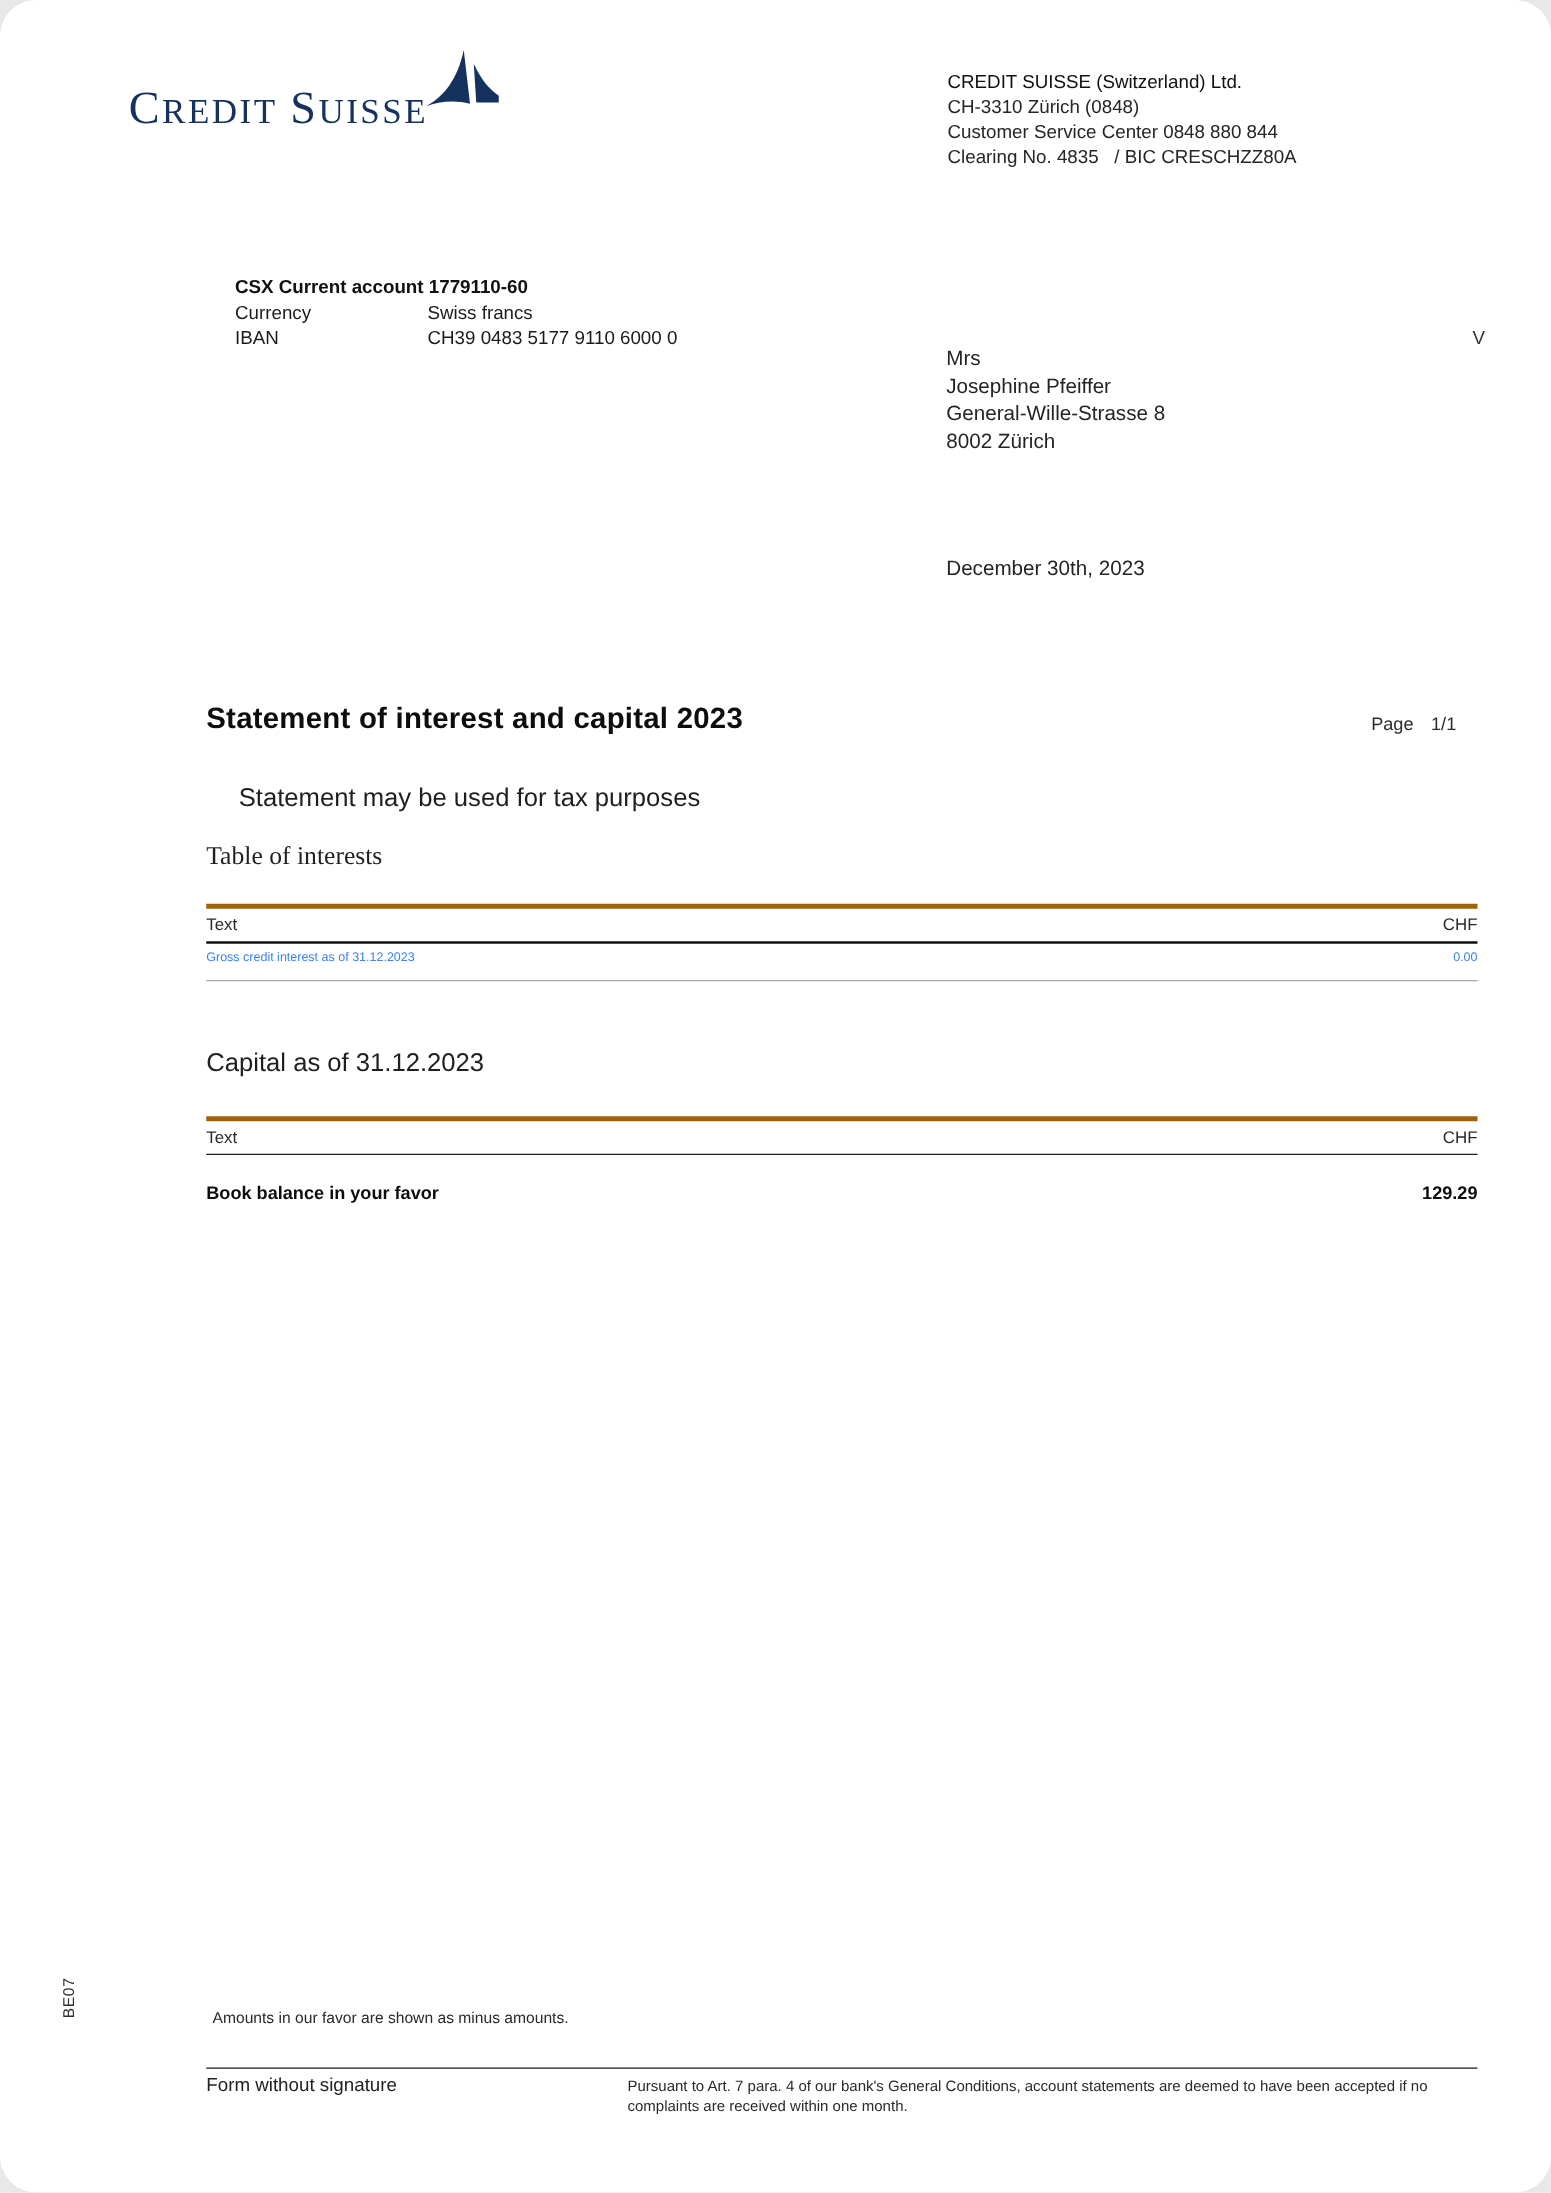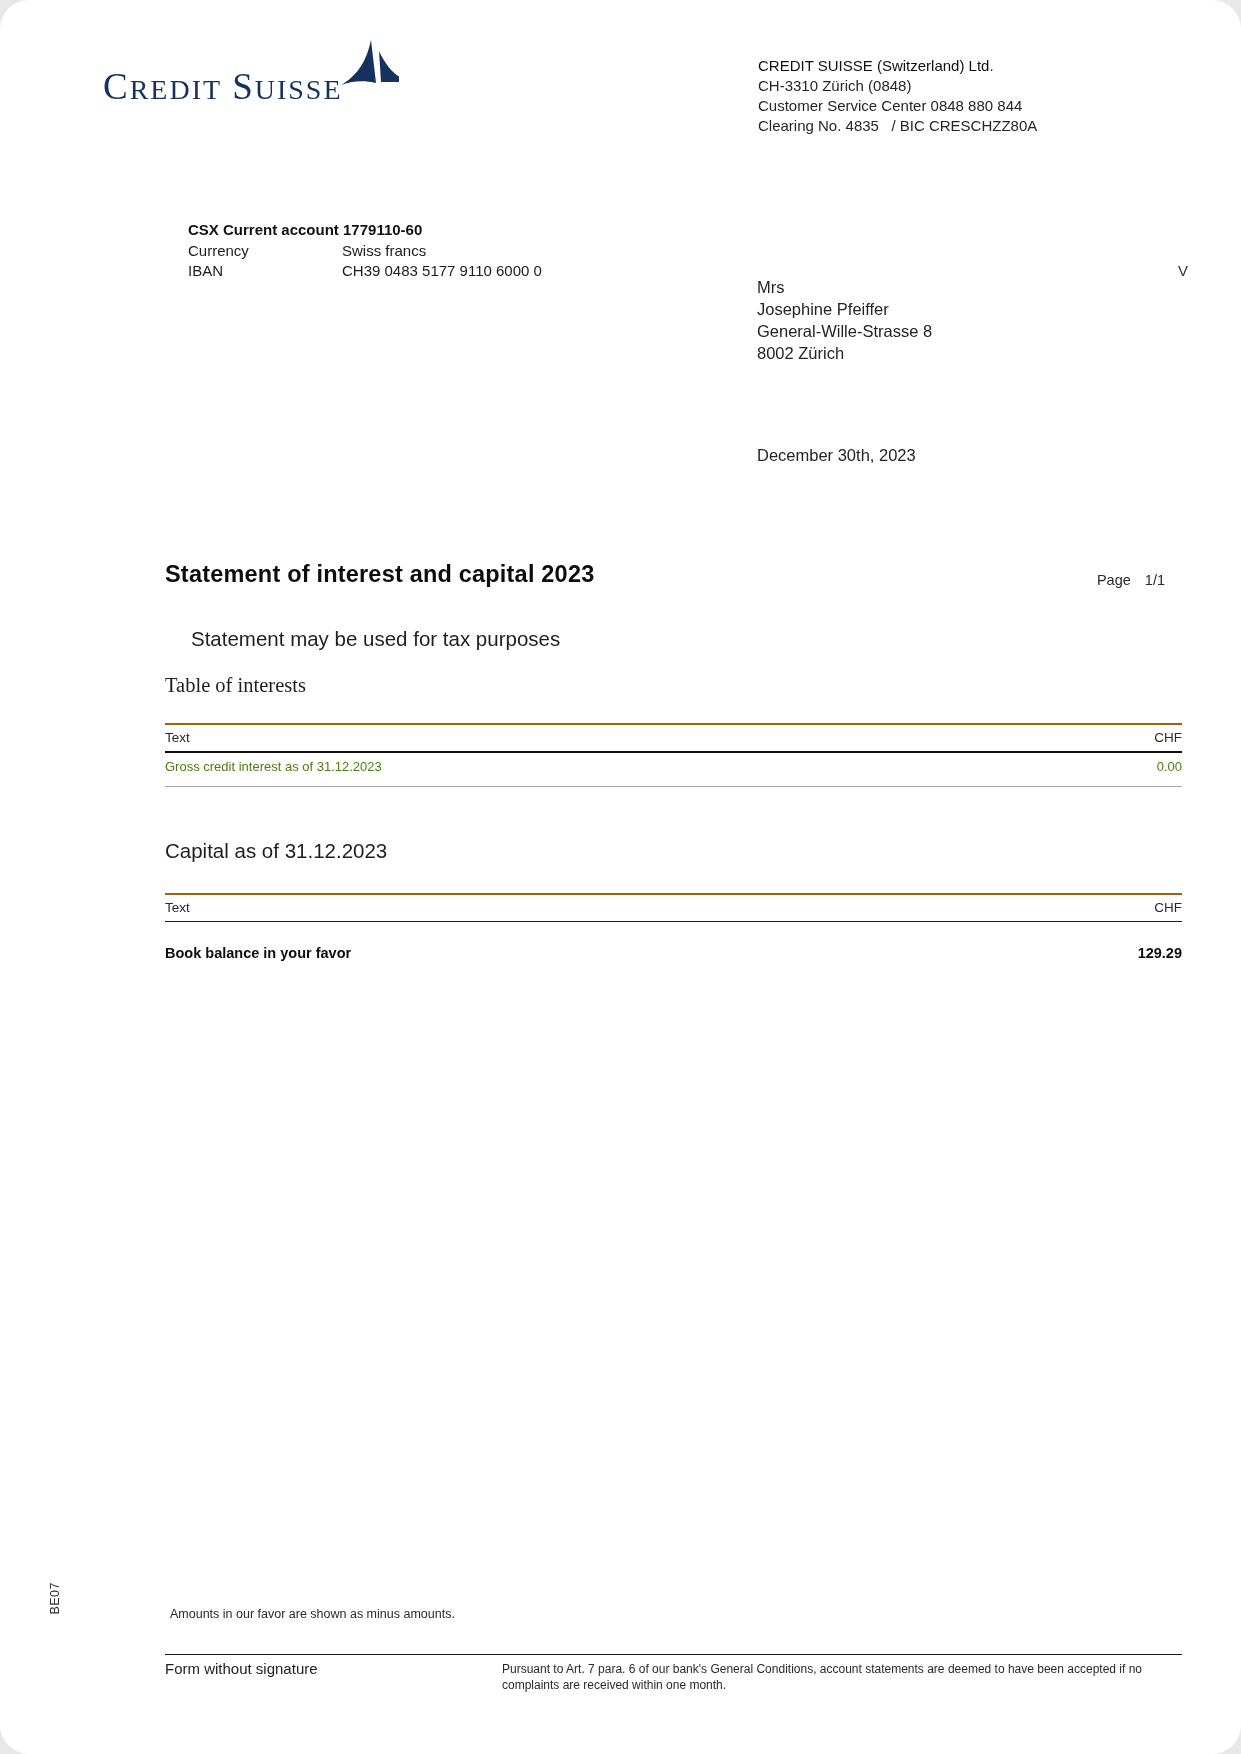--- a/index.html
+++ b/index.html
@@ -53,27 +53,27 @@
   .page-indicator { position:absolute; right:76px; top:572px; font-size:14.5px; color:#2a2a2a; }
   .page-indicator .num { margin-left:14px; }
 
   
   .doc-subtitle { position:absolute; left:165px; top:627px; font-size:20.5px; font-weight:400; color:#1f1f1f;margin-left:26px; }
   .section-heading { position:absolute; left:165px; font-size:20.5px; font-weight:400; color:#1f1f1f; }
   .h-interests { top:674px;font-family:Liberation Serif, serif; }
   .h-capital { top:839px; }
 
   
-  .tbl { position:absolute; left:165px; width:1017px; border-top:2px solid #a16207; }
+  .tbl { position:absolute; left:165px; width:1017px; border-top:4px solid #a16207; }
   .tbl-interests { top:723px; }
   .tbl-capital { top:893px; }
   .t-header { display:flex; justify-content:space-between; align-items:baseline; font-size:13.5px; color:#2a2a2a; padding:5px 0 6px; }
   .tbl-interests .t-header { border-bottom:2.5px solid #0f0f0f; }
   .tbl-capital .t-header { border-bottom:1.5px solid #1e1e1e; }
-  .t-row { display:flex; justify-content:space-between; align-items:flex-end; font-size:13px; color:#4d7c0f; padding:6px 0 12px; border-bottom:1px solid #a8a8a8; }
+  .t-row { display:flex; justify-content:space-between; align-items:flex-end; font-size:10px; color:#3b82f6; padding:6px 0 12px; border-bottom:1px solid #a8a8a8; }
   .t-total { display:flex; justify-content:space-between; align-items:baseline; font-size:14.5px; font-weight:bold; color:#0d0d0d; padding-top:23px; }
 
   
   .form-code {
     position:absolute; left:48px; top:1582px;
     font-size:12.5px; color:#2e2e2e;
     writing-mode:vertical-rl; transform:rotate(180deg);
     letter-spacing:.5px;
   }
   .minus-note { position:absolute; left:170px; top:1607px; font-size:12.5px; color:#2a2a2a; }
@@ -150,15 +150,15 @@
     <div class="t-total">
       <span>Book balance in your favor</span>
       <span>129.29</span>
     </div>
   </div>
 
   <div class="form-code">BE07</div>
   <div class="minus-note">Amounts in our favor are shown as minus amounts.</div>
   <div class="footer-rule"></div>
   <div class="form-label">Form without signature</div>
-  <div class="conditions">Pursuant to Art. 7 para. 6 of our bank's General Conditions, account statements are deemed to have been accepted if no complaints are received within one month.</div>
+  <div class="conditions">Pursuant to Art. 7 para. 4 of our bank's General Conditions, account statements are deemed to have been accepted if no complaints are received within one month.</div>
 
 </div>
 
 </body></html>

